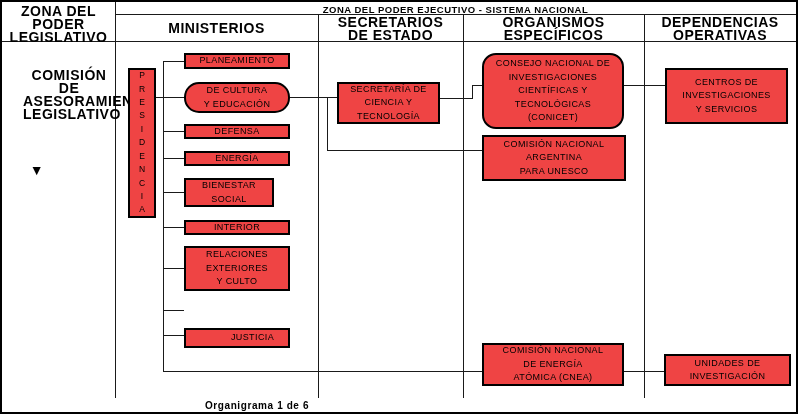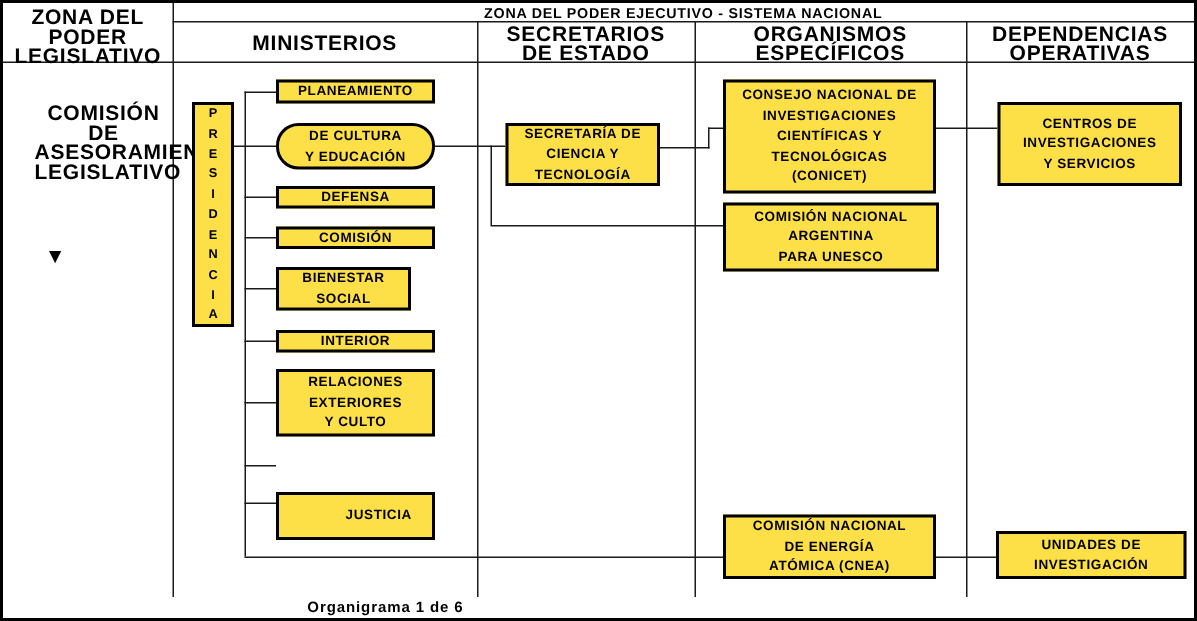--- a/index.html
+++ b/index.html
@@ -5,24 +5,24 @@
   * { margin:0; padding:0; box-sizing:border-box; }
   body { background:#e8e8e8; font-family:"Liberation Sans", sans-serif; }
   #stage {
     position:relative; width:798px; height:414px; background:#ffffff;
     border:2px solid #000; overflow:hidden;
     font-family:"Liberation Sans", sans-serif; color:#000;
   }
   .hl { position:absolute; height:1px; background:#1a1a1a; }
   .vl { position:absolute; width:1px; background:#1a1a1a; }
   .box {
-    position:absolute; border:2px solid #000; background:#fde047;
+    position:absolute; border:2px solid #000; background:#ef4444;
     display:flex; align-items:center; justify-content:center;
     text-align:center; white-space:pre-line;
-    font-weight:bold; font-size:9px; line-height:1.5; letter-spacing:0.4px;
+    font-weight:normal; font-size:9px; line-height:1.5; letter-spacing:0.4px;
   }
   .lbl {
     position:absolute; font-weight:bold; font-size:14px; line-height:13px;
     text-align:center; white-space:pre-line; letter-spacing:0.5px;
   }
   .title { font-size:9.5px; }
   .stacked { font-size:8.5px; line-height:13.4px; letter-spacing:0; }
   .arrow { font-size:14px; line-height:14px; }
   .caption { font-size:10px; letter-spacing:0.6px; }
 </style>
@@ -83,34 +83,34 @@
 E
 N
 C
 I
 A</div>
 
   <div class="box" style="left:182px; top:51px; width:106px; height:16px;">PLANEAMIENTO</div>
   <div class="box" style="left:182px; top:80px; width:106px; height:31px;border-radius:15px;">DE CULTURA
 Y EDUCACIÓN</div>
   <div class="box" style="left:182px; top:122px; width:106px; height:15px;">DEFENSA</div>
-  <div class="box" style="left:182px; top:149px; width:106px; height:15px;">COMISIÓN</div>
+  <div class="box" style="left:182px; top:149px; width:106px; height:15px;">ENERGÍA</div>
   <div class="box" style="left:182px; top:176px; width:90px; height:29px;">BIENESTAR
 SOCIAL</div>
   <div class="box" style="left:182px; top:218px; width:106px; height:15px;">INTERIOR</div>
   <div class="box" style="left:182px; top:244px; width:106px; height:45px;">RELACIONES
 EXTERIORES
 Y CULTO</div>
-  <div class="box" style="left:182px; top:326px; width:106px; height:32px;padding-left:31px;">JUSTICIA</div>
+  <div class="box" style="left:182px; top:326px; width:106px; height:20px;padding-left:31px;">JUSTICIA</div>
 
   <div class="box" style="left:335px; top:80px; width:103px; height:42px;">SECRETARÍA DE
 CIENCIA Y
 TECNOLOGÍA</div>
 
-  <div class="box" style="left:480px; top:51px; width:142px; height:76px;">CONSEJO NACIONAL DE
+  <div class="box" style="left:480px; top:51px; width:142px; height:76px;border-radius:14px;">CONSEJO NACIONAL DE
 INVESTIGACIONES
 CIENTÍFICAS Y
 TECNOLÓGICAS
 (CONICET)</div>
   <div class="box" style="left:480px; top:133px; width:144px; height:46px;">COMISIÓN NACIONAL
 ARGENTINA
 PARA UNESCO</div>
   <div class="box" style="left:480px; top:341px; width:142px; height:43px;">COMISIÓN NACIONAL
 DE ENERGÍA
 ATÓMICA (CNEA)</div>

